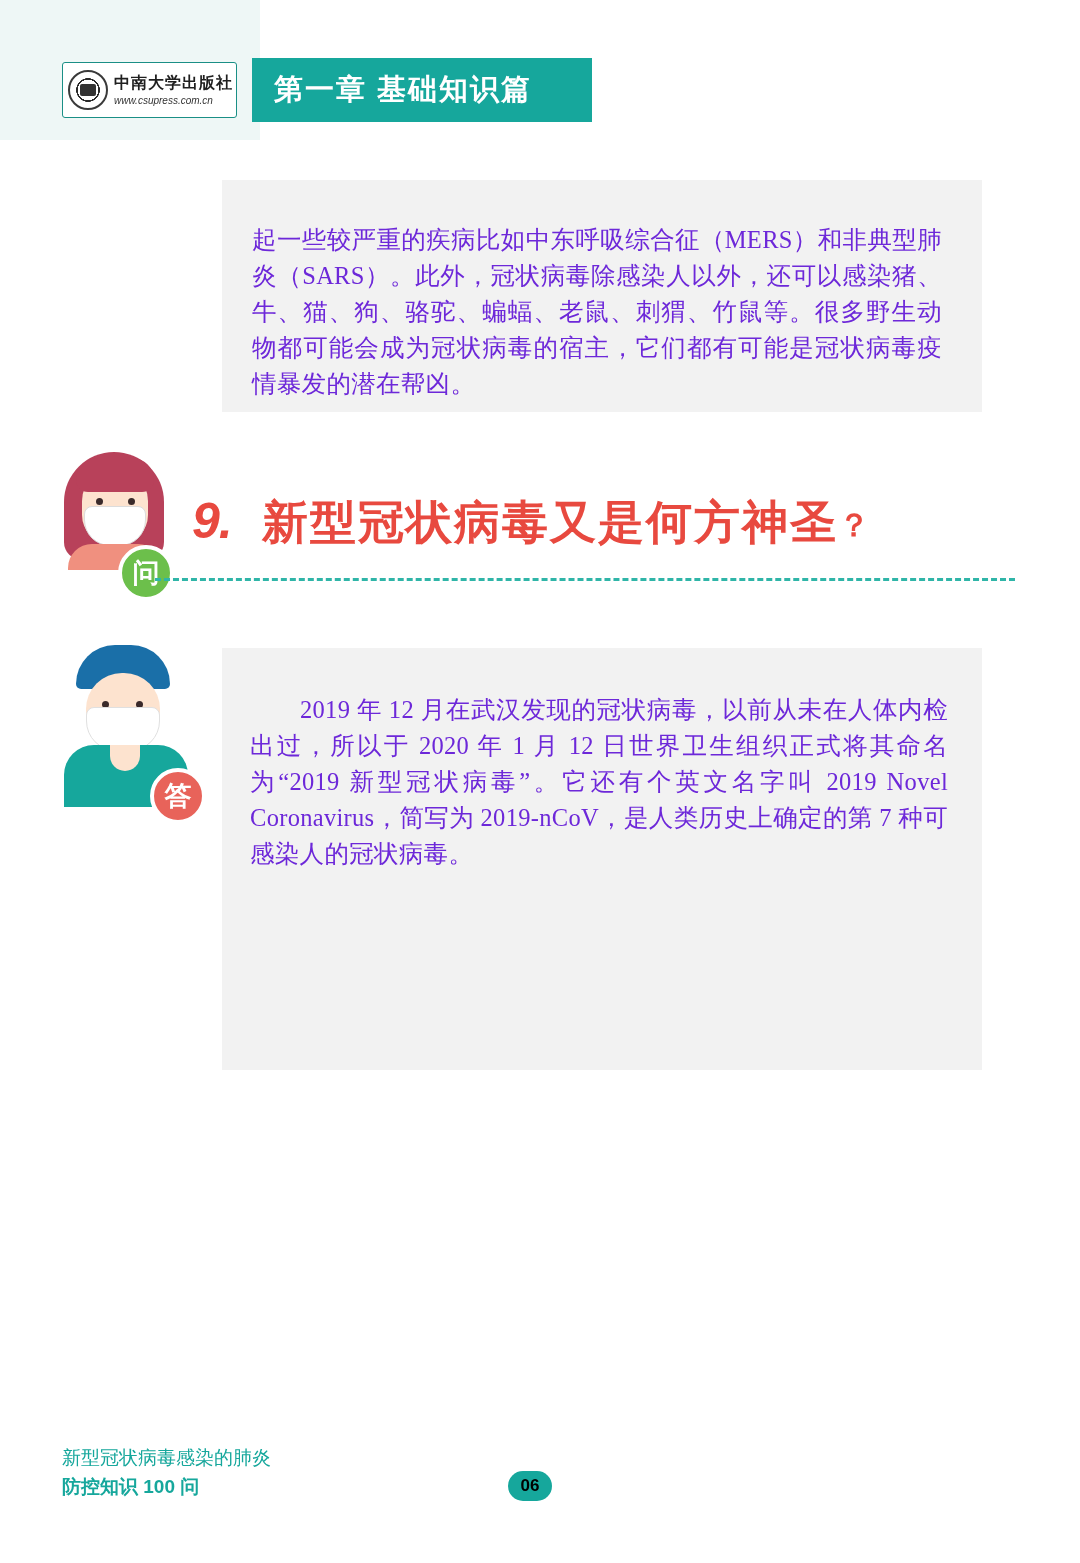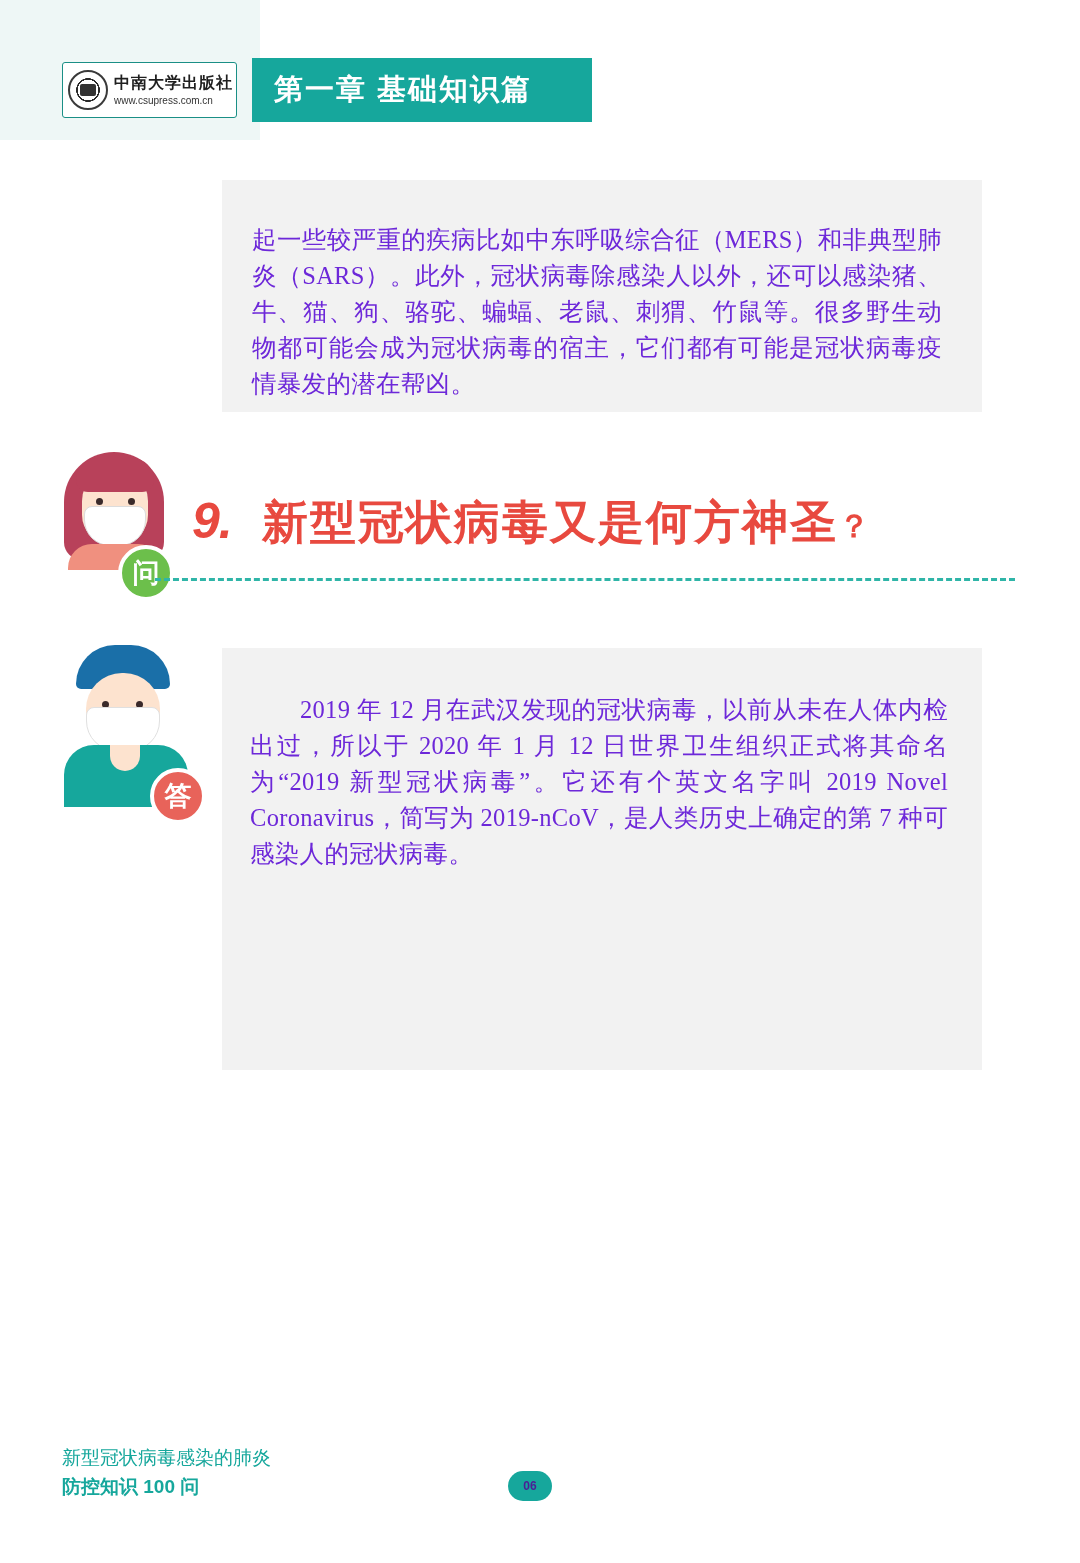--- a/index.html
+++ b/index.html
@@ -78,20 +78,21 @@
     color: #1f1f1f;
     letter-spacing: 1px;
     white-space: nowrap;
   }
   .publisher-url {
     font-family: "Liberation Sans", sans-serif;
     font-size: 10px;
     color: #333;
     white-space: nowrap;
     margin-top: 3px;
+    font-style: italic;
   }
   .chapter-banner {
     position: absolute;
     top: 58px;
     left: 252px;
     height: 64px;
     min-width: 340px;
     background: #16a79c;
     color: #ffffff;
     display: flex;
@@ -154,21 +155,21 @@
     font-size: 50px;
     font-style: italic;
     font-weight: bold;
     color: #e8493f;
     letter-spacing: -1px;
   }
   .q-title {
     position: absolute;
     left: 262px;
     top: 492px;
-    font-family: Liberation Serif, serif;
+    font-family: Liberation Sans, sans-serif;
     font-size: 46px;
     font-weight: bold;
     color: #e8493f;
     letter-spacing: 2px;
     white-space: nowrap;
   }
   .q-mark {
     font-size: 32px;
     vertical-align: middle;
   }
@@ -337,23 +338,23 @@
   }
   .footer-text .l2 { font-weight: bold; }
   .page-badge {
     position: absolute;
     left: 508px;
     bottom: 62px;
     width: 44px;
     height: 30px;
     background: #16a79c;
     border-radius: 15px;
-    color: #4c1d95;
-    font-family: "Liberation Sans", sans-serif;
-    font-size: 12px;
+    color: #000000;
+    font-family: "Liberation Sans", sans-serif;
+    font-size: 17px;
     font-weight: bold;
     display: flex;
     align-items: center;
     justify-content: center;
   }
 </style>
 </head>
 <body>
 
 <div class="header">

